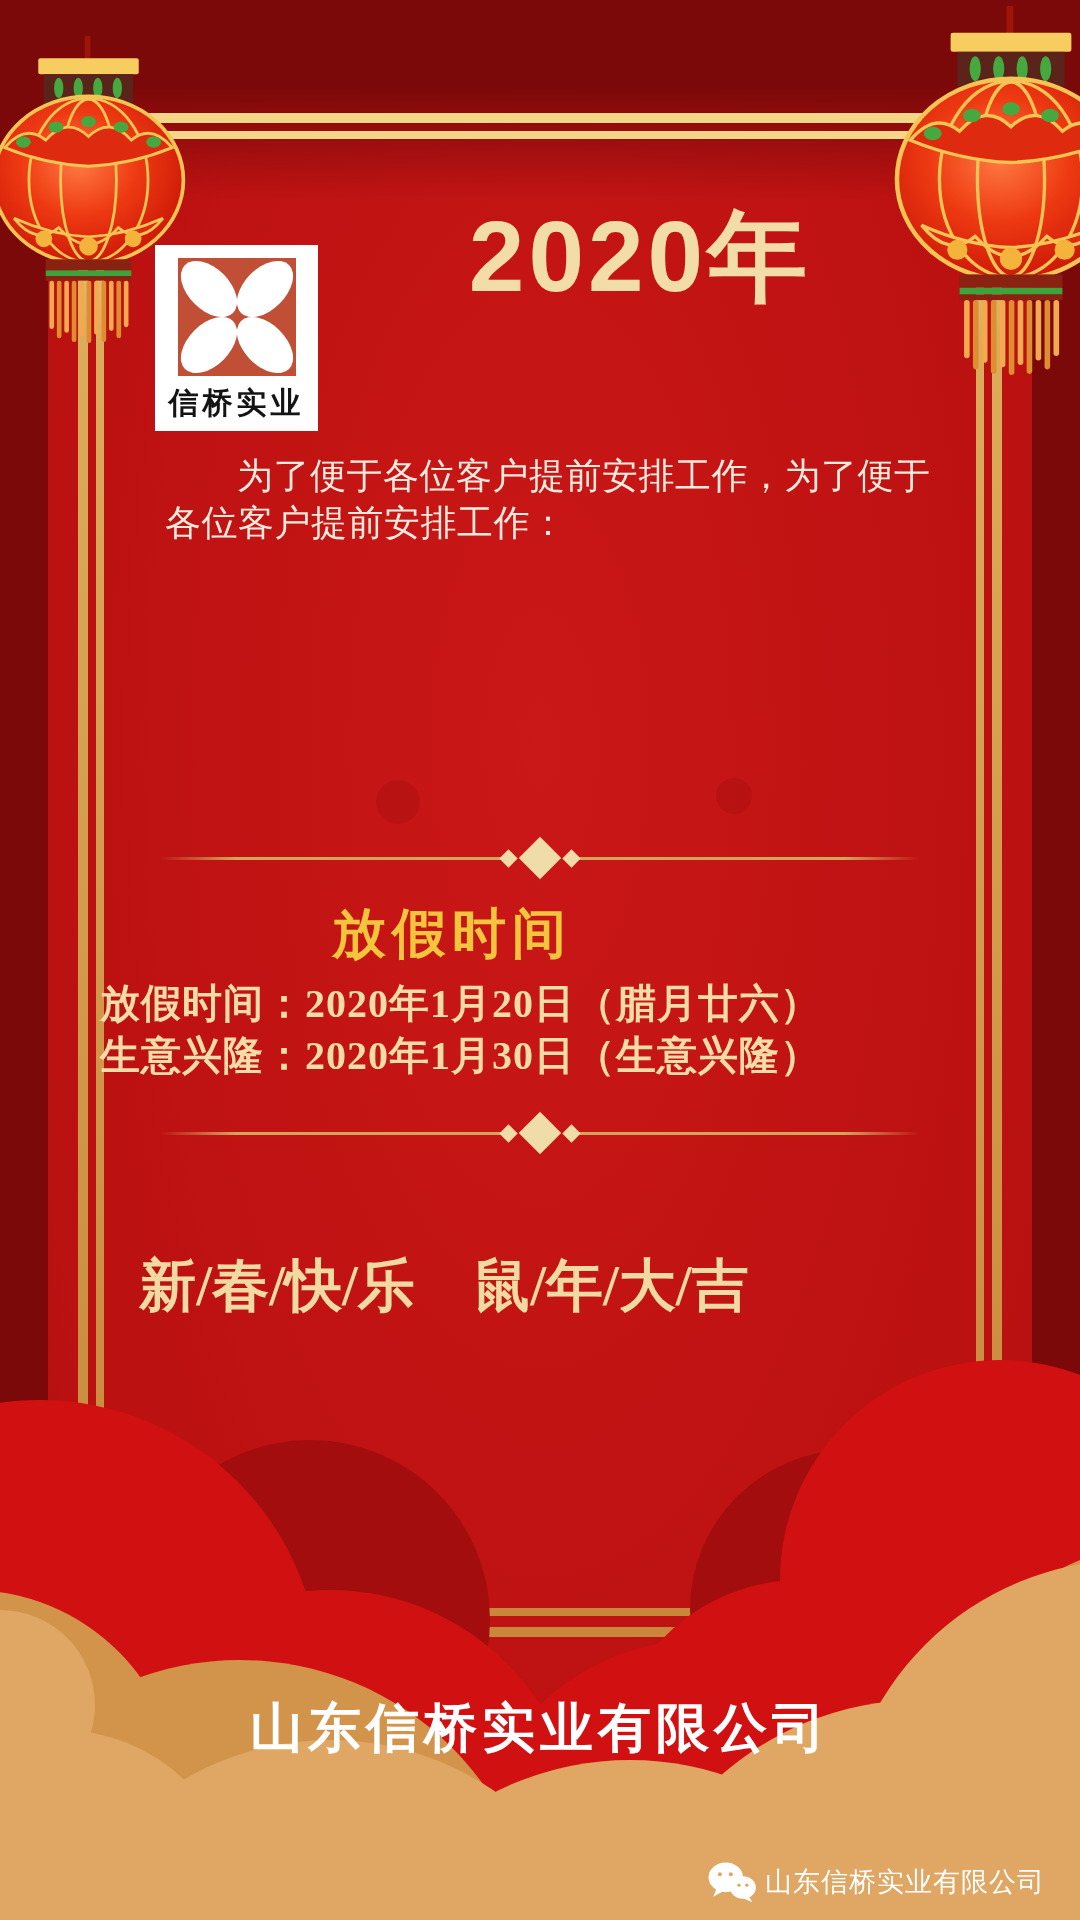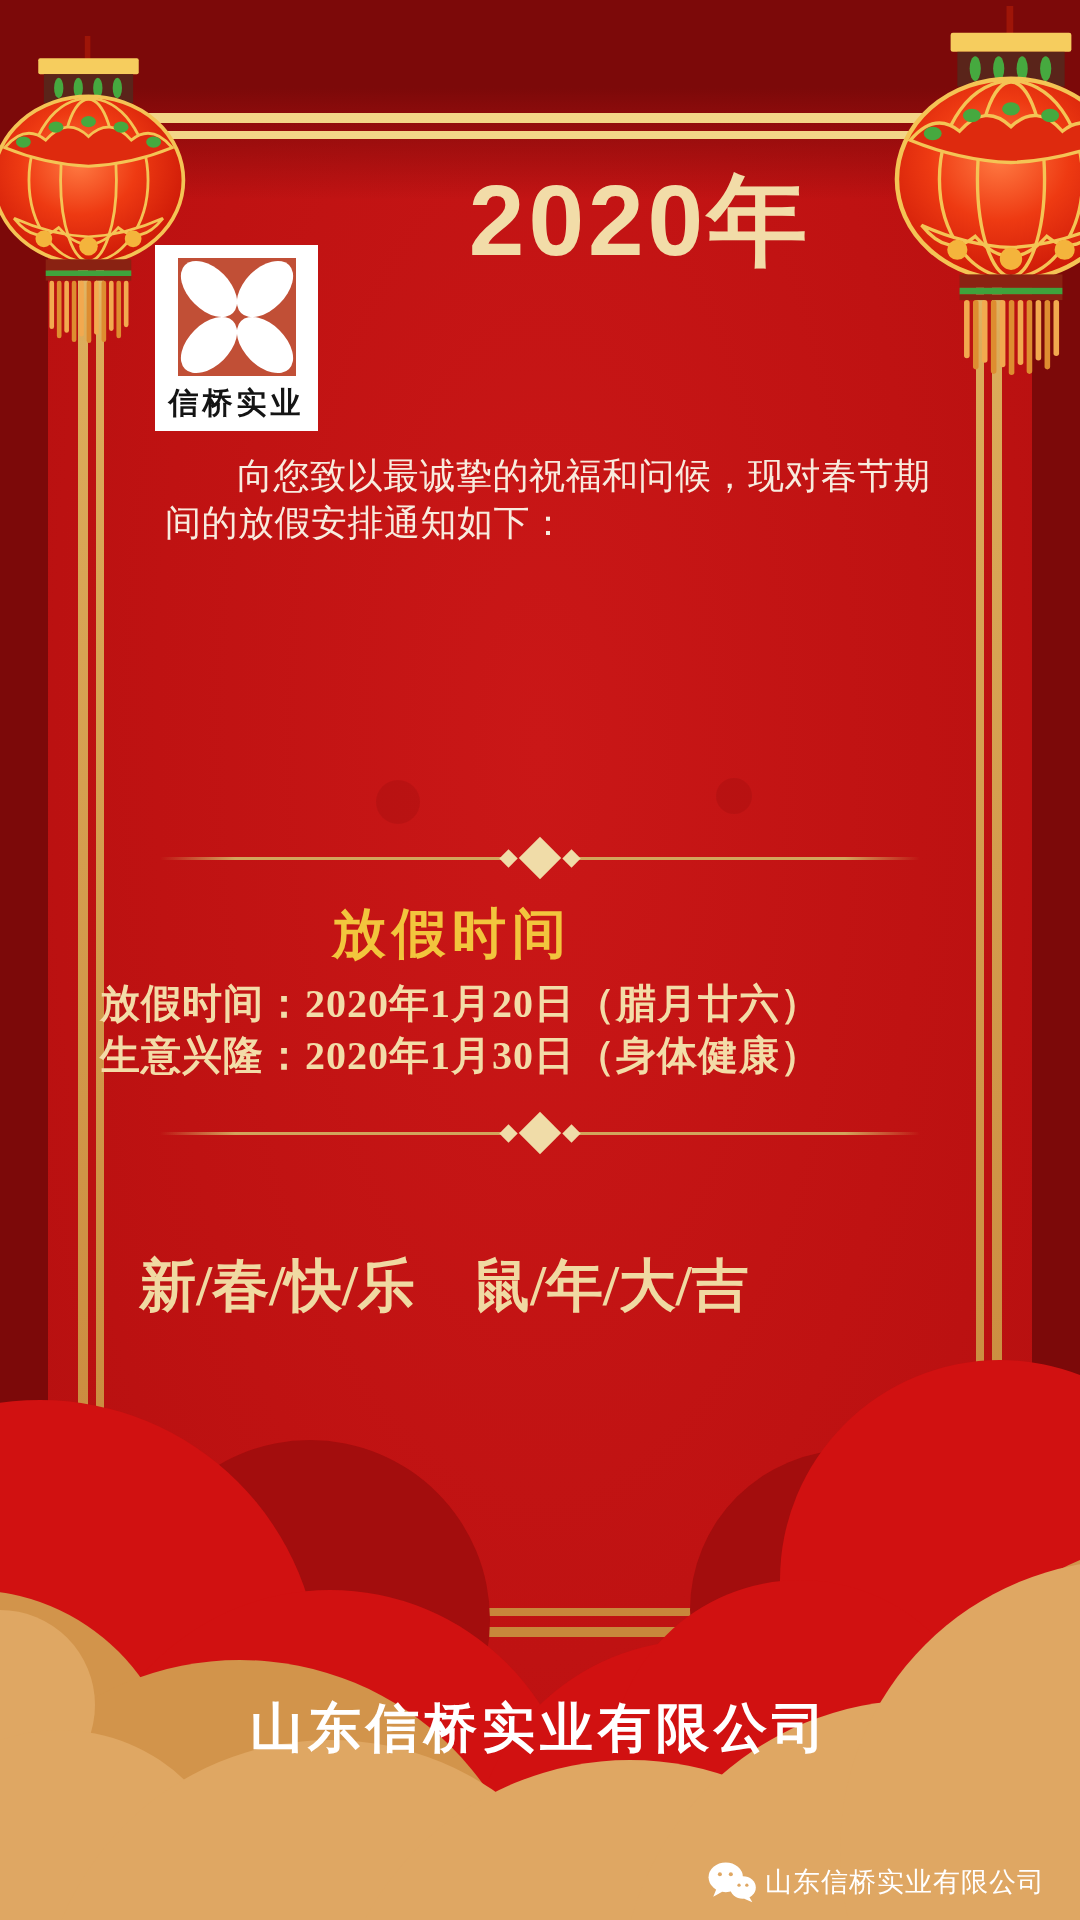--- a/index.html
+++ b/index.html
@@ -33,21 +33,21 @@
   
   .logo-box{position:absolute;left:155px;top:245px;width:163px;height:186px;background:#ffffff;
     z-index:10;display:flex;flex-direction:column;align-items:center;}
   .logo-box svg{width:118px;height:118px;margin-top:13px;}
   .logo-text{margin-top:7px;font-family:"Liberation Serif","DejaVu Serif",serif;
     font-weight:bold;font-size:30px;color:#141414;letter-spacing:4px;white-space:nowrap;}
 
   
   .title{position:absolute;left:280px;top:168px;width:720px;text-align:center;z-index:8;
     color:#F2DCA8;font-weight:bold;line-height:1.04;}
-  .title .t1{font-size:100px;letter-spacing:4px;}
+  .title .t1{font-size:100px;letter-spacing:4px;margin-top:36px;}
   .title .t2{font-size:100px;letter-spacing:2px;margin-top:10px;white-space:nowrap;}
 
   
   .intro{position:absolute;left:165px;top:452px;width:784px;z-index:8;
     color:#F8EBDE;font-size:36px;line-height:47px;letter-spacing:0.5px;}
   .intro p{margin:0;text-indent:2em;}
   .intro p + p{margin-top:54px;}
 
   
   .divider{position:absolute;left:160px;right:160px;height:40px;z-index:8;
@@ -204,35 +204,35 @@
       </g>
     </svg>
     <div class="logo-text">信桥实业</div>
   </div>
 
   <div class="title">
     <div class="t1">2020年</div>
   </div>
 
   <div class="intro">
-    <p>向您致以最诚挚的祝福和问候，现对春节期间的放假安排通知如下：</p>
+    <p>为了便于各位客户提前安排工作，为了便于各位客户提前安排工作：</p>
   </div>
 
   <div class="divider d1">
     <div class="line l"></div>
     <div class="dia small"></div>
     <div class="dia big"></div>
     <div class="dia small"></div>
     <div class="line r"></div>
   </div>
 
   <div class="holiday-heading">放假时间</div>
   <div class="holiday-times">
     <div><span>放假时间：</span><span>2020年1月20日（腊月廿六）</span></div>
-    <div><span>生意兴隆：</span><span>2020年1月30日（身体健康）</span></div>
+    <div><span>生意兴隆：</span><span>2020年1月30日（生意兴隆）</span></div>
   </div>
 
   <div class="divider d2">
     <div class="line l"></div>
     <div class="dia small"></div>
     <div class="dia big"></div>
     <div class="dia small"></div>
     <div class="line r"></div>
   </div>
 

